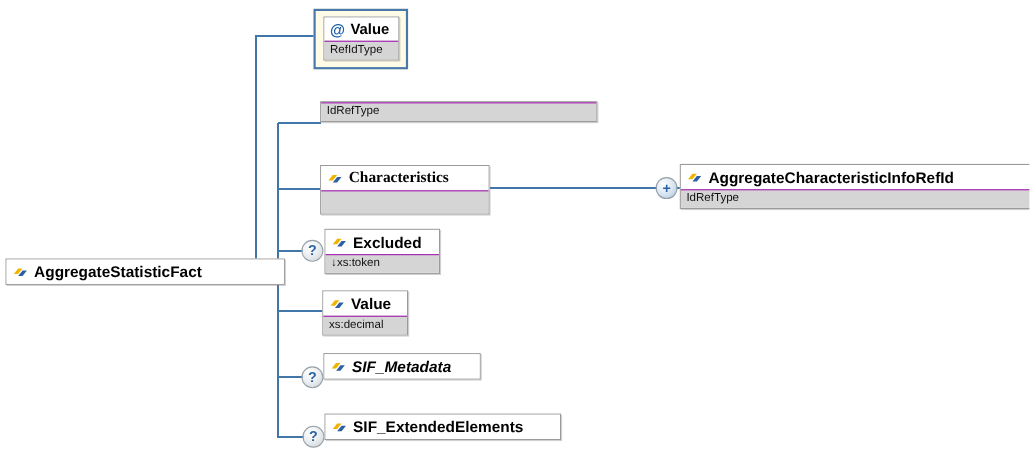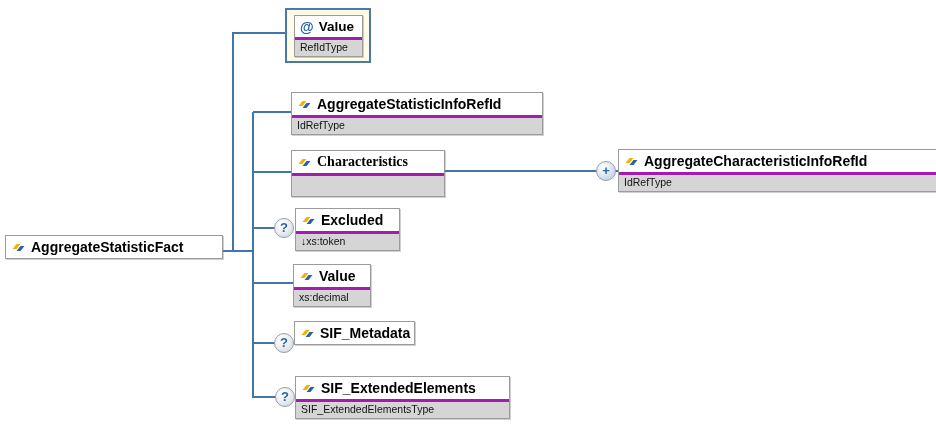--- a/index.html
+++ b/index.html
@@ -12,21 +12,21 @@
 
   .node{
     position:absolute;background:#ffffff;border:1px solid #9b9b9b;
     box-shadow:1px 1px 0 rgba(120,120,120,.35);box-sizing:border-box;cursor:default;
   }
   .node .title{
     display:flex;align-items:center;gap:5px;height:22px;padding:0 7px 0 5px;
     font-weight:bold;font-size:14px;color:#000;background:#fff;white-space:nowrap;
   }
   .node .subtitle{
-    min-height:13px;background:#d5d5d5;border-top:3px solid #a21caf;
+    min-height:13px;background:#d5d5d5;border-top:1px solid #a21caf;
     font-size:10.5px;color:#111;padding:1px 5px 2px 5px;white-space:nowrap;
   }
   .node .subtitle.tall{min-height:17px;}
 
   .el-icon{display:inline-block;width:15px;height:11px;flex:0 0 auto;}
 
   .attr-wrap{
     position:absolute;left:285px;top:8px;width:86px;height:55px;
     background:#fffbe6;border:2px solid #4a78a8;box-sizing:border-box;
   }
@@ -57,48 +57,41 @@
     <line x1="253" y1="112" x2="253" y2="398"></line>
     <line x1="253" y1="112" x2="292" y2="112"></line>
     <line x1="253" y1="172" x2="292" y2="172"></line>
     <line x1="253" y1="228" x2="276" y2="228"></line>
     <line x1="253" y1="283" x2="294" y2="283"></line>
     <line x1="253" y1="343" x2="276" y2="343"></line>
     <line x1="253" y1="397" x2="277" y2="397"></line>
     <line x1="445" y1="171" x2="619" y2="171"></line>
   </svg>
 
-  <div class="node" style="left:5px;top:235px;width:218px;">
+  <div class="node" style="left:5px;top:235px;width:254px;">
     <div class="title">
       <svg class="el-icon" viewBox="0 0 14 11">
         <polygon points="1,7 5,2 9,2 5,7" fill="#f0b400"></polygon>
         <polygon points="5,9 9,4 13,4 9,9" fill="#2e5fa3"></polygon>
       </svg>
       <span>AggregateStatisticFact</span>
     </div>
   </div>
 
   <div class="attr-wrap">
     <div class="node attr-box">
       <div class="title">
         <span class="at-sym">@</span>
         <span>Value</span>
       </div>
       <div class="subtitle">RefIdType</div>
     </div>
   </div>
 
   <div class="node" style="left:291px;top:92px;width:252px;">
-    <div class="title">
-      <svg class="el-icon" viewBox="0 0 14 11">
-        <polygon points="1,7 5,2 9,2 5,7" fill="#f0b400"></polygon>
-        <polygon points="5,9 9,4 13,4 9,9" fill="#2e5fa3"></polygon>
-      </svg>
-      <span>AggregateStatisticInfoRefId</span>
-    </div>
     <div class="subtitle">IdRefType</div>
   </div>
 
   <div class="node" style="left:291px;top:150px;width:154px;font-family:Liberation Serif, serif;">
     <div class="title">
       <svg class="el-icon" viewBox="0 0 14 11">
         <polygon points="1,7 5,2 9,2 5,7" fill="#f0b400"></polygon>
         <polygon points="5,9 9,4 13,4 9,9" fill="#2e5fa3"></polygon>
       </svg>
       <span>Characteristics</span>
@@ -123,40 +116,39 @@
       <svg class="el-icon" viewBox="0 0 14 11">
         <polygon points="1,7 5,2 9,2 5,7" fill="#f0b400"></polygon>
         <polygon points="5,9 9,4 13,4 9,9" fill="#2e5fa3"></polygon>
       </svg>
       <span>Value</span>
     </div>
     <div class="subtitle">xs:decimal</div>
   </div>
 
   <div class="badge" style="left:274px;top:333px;">?</div>
-  <div class="node" style="left:294px;top:321px;width:121px;">
+  <div class="node" style="left:294px;top:321px;width:143px;font-style:italic;">
     <div class="title">
       <svg class="el-icon" viewBox="0 0 14 11">
         <polygon points="1,7 5,2 9,2 5,7" fill="#f0b400"></polygon>
         <polygon points="5,9 9,4 13,4 9,9" fill="#2e5fa3"></polygon>
       </svg>
       <span>SIF_Metadata</span>
     </div>
   </div>
 
   <div class="badge" style="left:275px;top:387px;">?</div>
-  <div class="node" style="left:295px;top:376px;width:215px;">
+  <div class="node" style="left:295px;top:376px;width:215px;text-align:right;">
     <div class="title">
       <svg class="el-icon" viewBox="0 0 14 11">
         <polygon points="1,7 5,2 9,2 5,7" fill="#f0b400"></polygon>
         <polygon points="5,9 9,4 13,4 9,9" fill="#2e5fa3"></polygon>
       </svg>
       <span>SIF_ExtendedElements</span>
     </div>
-    <div class="subtitle">SIF_ExtendedElementsType</div>
   </div>
 
   <div class="badge plus" style="left:596px;top:161px;">+</div>
   <div class="node" style="left:618px;top:149px;width:358px;">
     <div class="title">
       <svg class="el-icon" viewBox="0 0 14 11">
         <polygon points="1,7 5,2 9,2 5,7" fill="#f0b400"></polygon>
         <polygon points="5,9 9,4 13,4 9,9" fill="#2e5fa3"></polygon>
       </svg>
       <span>AggregateCharacteristicInfoRefId</span>

